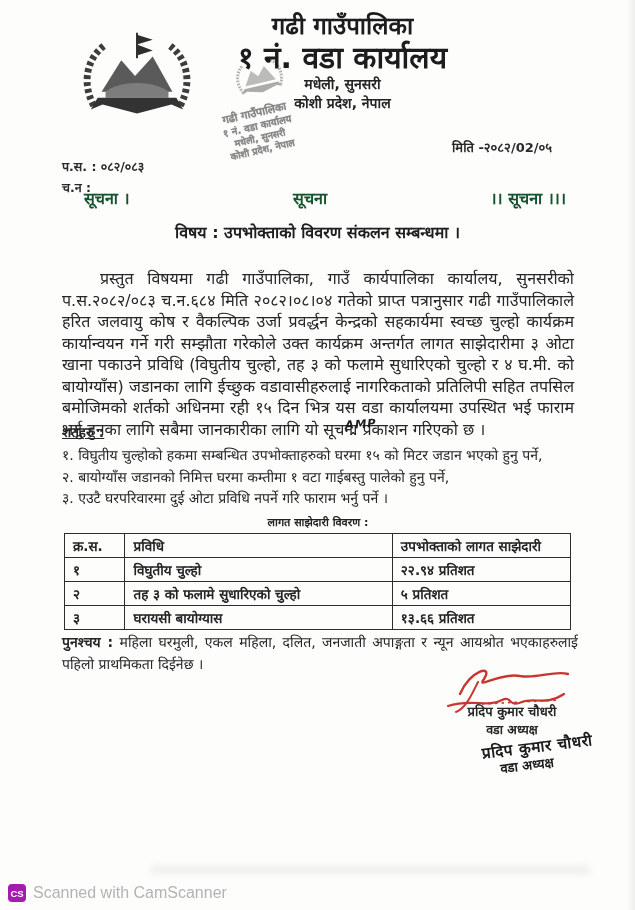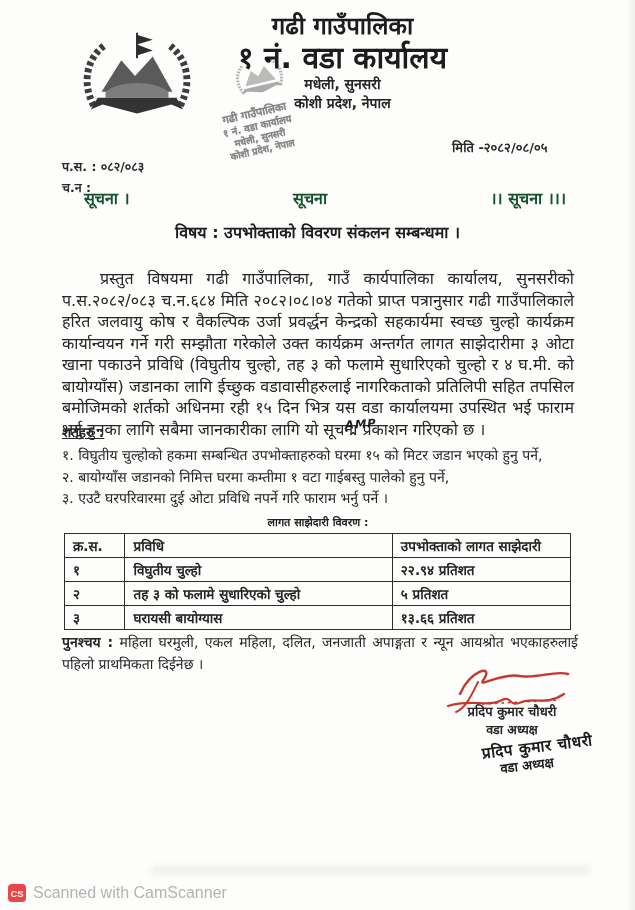--- a/index.html
+++ b/index.html
@@ -81,21 +81,21 @@
   .stamp-title{left:452px;top:756px;width:150px;text-align:center;font-size:13px;font-weight:800;
                color:#1b1b1b;transform:rotate(-7deg);}
 
   
   .edge-right{right:0;top:0;width:9px;height:100%;
               background:linear-gradient(to right,rgba(0,0,0,0),rgba(0,0,0,.06));}
   .smudge{left:150px;top:866px;width:440px;height:8px;background:rgba(110,110,110,.10);
           filter:blur(3px);border-radius:4px;}
   .watermark{left:8px;top:884px;display:flex;align-items:center;gap:7px;
              font-family:"Liberation Sans",sans-serif;}
-  .cs-badge{width:18px;height:18px;border-radius:4px;background:#ef4444;color:#fff;
+  .cs-badge{width:18px;height:18px;border-radius:4px;background:#a21caf;color:#fff;
             font-size:9.5px;font-weight:700;display:flex;align-items:center;justify-content:center;}
   .wm-text{font-size:16px;color:#b3b3b3;font-weight:500;}
 </style>
 </head>
 <body>
 
 <div class="page">
 
   <svg class="abs emblem" viewBox="0 0 120 100">
     <path d="M16,76 C4,54 8,28 28,14" fill="none" stroke="#3d3d3d" stroke-width="7" stroke-dasharray="4 3"></path>
@@ -124,21 +124,21 @@
     <div class="muni">गढी गाउँपालिका</div>
     <div class="office">१ नं. वडा कार्यालय</div>
     <div class="addr1">मधेली, सुनसरी</div>
     <div class="addr2">कोशी प्रदेश, नेपाल</div>
   </div>
 
   <div class="abs ref-block">
     <div>प.स. : ०८२/०८३</div>
     <div>च.न :</div>
   </div>
-  <div class="abs date-line">मिति -२०८२/०८/०५</div>
+  <div class="abs date-line">मिति -२०८२/02/०५</div>
 
   <div class="abs notice-row">
     <span class="n-left">सूचना ।</span>
     <span>सूचना</span>
     <span class="n-right">।। सूचना ।।।</span>
   </div>
 
   <div class="abs subject">विषय : उपभोक्ताको विवरण संकलन सम्बन्धमा ।</div>
 
   <div class="abs body-para">प्रस्तुत विषयमा गढी गाउँपालिका, गाउँ कार्यपालिका कार्यालय, सुनसरीको प.स.२०८२/०८३ च.न.६८४ मिति २०८२।०८।०४ गतेको प्राप्त पत्रानुसार गढी गाउँपालिकाले हरित जलवायु कोष र वैकल्पिक उर्जा प्रवर्द्धन केन्द्रको सहकार्यमा स्वच्छ चुल्हो कार्यक्रम कार्यान्वयन गर्ने गरी सम्झौता गरेकोले उक्त कार्यक्रम अन्तर्गत लागत साझेदारीमा ३ ओटा खाना पकाउने प्रविधि  (विघुतीय चुल्हो, तह ३ को फलामे सुधारिएको चुल्हो र ४ घ.मी. को बायोग्याँस) जडानका लागि ईच्छुक वडावासीहरुलाई नागरिकताको प्रतिलिपी सहित तपसिल बमोजिमको शर्तको अधिनमा रही १५ दिन भित्र यस वडा कार्यालयमा उपस्थित भई फाराम भर्नु हुनका लागि सबैमा जानकारीका लागि यो सूचना प्रकाशन गरिएको छ ।</div>

